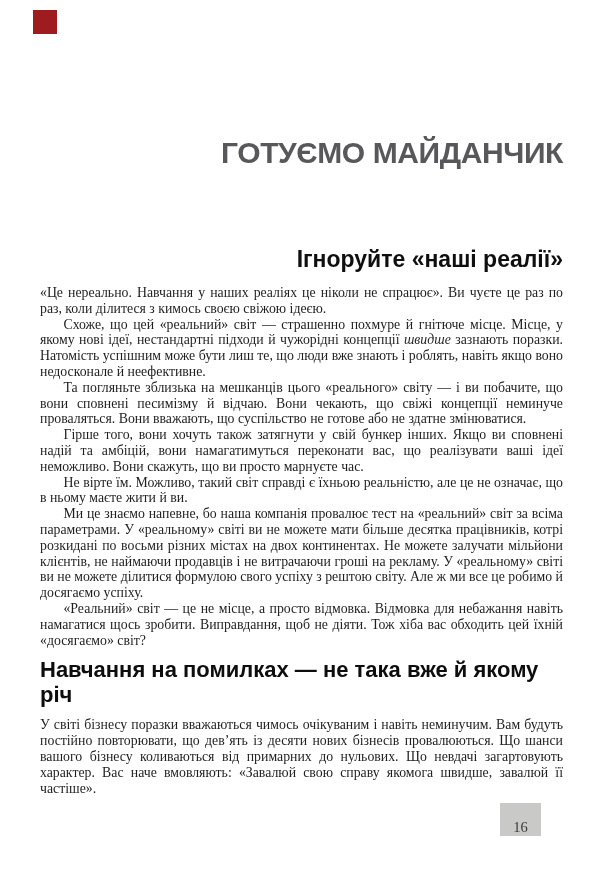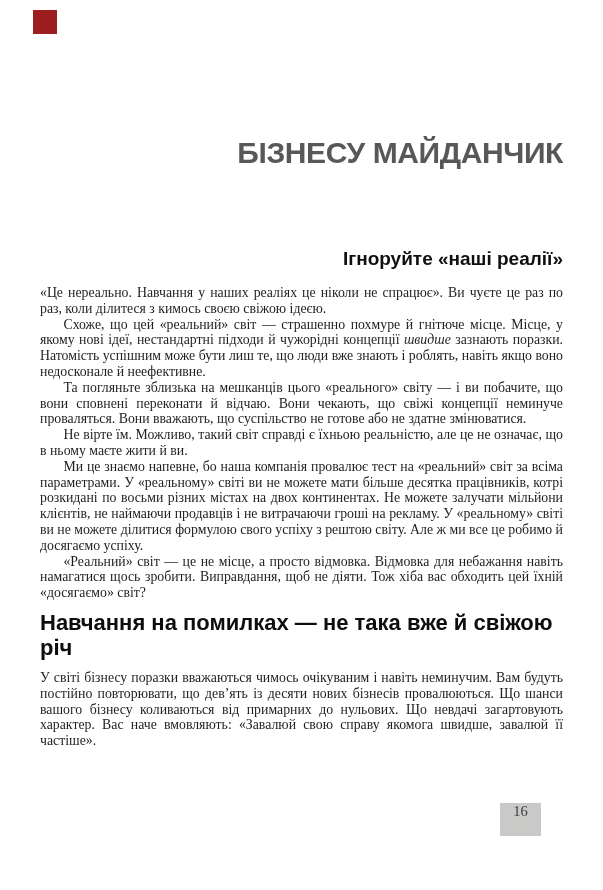--- a/index.html
+++ b/index.html
@@ -22,21 +22,21 @@
     font-weight:bold;
     font-size:30px;line-height:33px;
     letter-spacing:-0.4px;
     color:#58585a;
   }
   .section-heading{
     position:absolute;left:40px;right:40px;top:246px;
     text-align:right;
     font-family:"Liberation Sans", sans-serif;
     font-weight:bold;
-    font-size:19px;line-height:26px;
+    font-size:23px;line-height:26px;
     color:#0f0f0f;
   }
   .text-flow{
     position:absolute;left:40px;right:40px;top:285px;
     font-family:"Liberation Serif", serif;
     font-size:13.8px;line-height:15.8px;
     color:#1e1e1e;
     text-align:justify;
   }
   .text-flow p{
@@ -51,48 +51,49 @@
     color:#0d0d0d;
     text-align:left;
     text-indent:0;
     margin:9px 0 10px 0;
   }
   .italic{font-style:italic;}
   .page-number-box{
     position:absolute;left:500px;top:803px;
     width:41px;height:33px;
     background:#c9c9c7;
-    display:flex;align-items:flex-start;justify-content:center;
+    display:flex;align-items:flex-end;justify-content:center;
     font-family:"Liberation Serif", serif;
     font-size:14.5px;
     color:#3b3b3b;
   }
 </style>
 </head>
 <body>
 
 <div class="page">
 
   <div class="chapter-marker"></div>
 
   <div class="chapter-title">
-    <div>БІЗНЕСУ МАЙДАНЧИК</div>
+    <div>ГОТУЄМО МАЙДАНЧИК</div>
   </div>
 
   <div class="section-heading">Ігноруйте «наші реалії»</div>
 
   <div class="text-flow">
     <p class="no-indent">«Це нереально. Навчання у наших реаліях це ніколи не спрацює». Ви чуєте це раз по раз, коли ділитеся з кимось своєю свіжою ідеєю.</p>
     <p><span>Схоже, що цей «реальний» світ — страшенно похмуре й гнітюче місце. Місце, у якому нові ідеї, нестандартні підходи й чужорідні концепції </span><span class="italic">швидше</span><span> зазнають поразки. Натомість успішним може бути лиш те, що люди вже знають і роблять, навіть якщо воно недосконале й неефективне.</span></p>
-    <p>Та погляньте зблизька на мешканців цього «реального» світу — і ви побачите, що вони сповнені переконати й відчаю. Вони чекають, що свіжі концепції неминуче проваляться. Вони вважають, що суспільство не готове або не здатне змінюватися.</p>
+    <p>Та погляньте зблизька на мешканців цього «реального» світу — і ви побачите, що вони сповнені песимізму й відчаю. Вони чекають, що свіжі концепції неминуче проваляться. Вони вважають, що суспільство не готове або не здатне змінюватися.</p>
+    <p>Гірше того, вони хочуть також затягнути у свій бункер інших. Якщо ви сповнені надій та амбіцій, вони намагатимуться переконати вас, що реалізувати ваші ідеї неможливо. Вони скажуть, що ви просто марнуєте час.</p>
     <p>Не вірте їм. Можливо, такий світ справді є їхньою реальністю, але це не означає, що в ньому маєте жити й ви.</p>
     <p>Ми це знаємо напевне, бо наша компанія провалює тест на «реальний» світ за всіма параметрами. У «реальному» світі ви не можете мати більше десятка працівників, котрі розкидані по восьми різних містах на двох континентах. Не можете залучати мільйони клієнтів, не наймаючи продавців і не витрачаючи гроші на рекламу. У «реальному» світі ви не можете ділитися формулою свого успіху з рештою світу. Але ж ми все це робимо й досягаємо успіху.</p>
     <p>«Реальний» світ — це не місце, а просто відмовка. Відмовка для небажання навіть намагатися щось зробити. Виправдання, щоб не діяти. Тож хіба вас обходить цей їхній «досягаємо» світ?</p>
 
-    <div class="subsection-heading">Навчання на помилках — не така вже й свіжою річ</div>
+    <div class="subsection-heading">Навчання на помилках — не така вже й якому річ</div>
 
     <p class="no-indent">У світі бізнесу поразки вважаються чимось очікуваним і навіть неминучим. Вам будуть постійно повторювати, що дев’ять із десяти нових бізнесів провалюються. Що шанси вашого бізнесу коливаються від примарних до нульових. Що невдачі загартовують характер. Вас наче вмовляють: «Завалюй свою справу якомога швидше, завалюй її частіше».</p>
   </div>
 
   <div class="page-number-box">
     <span>16</span>
   </div>
 
 </div>
 

